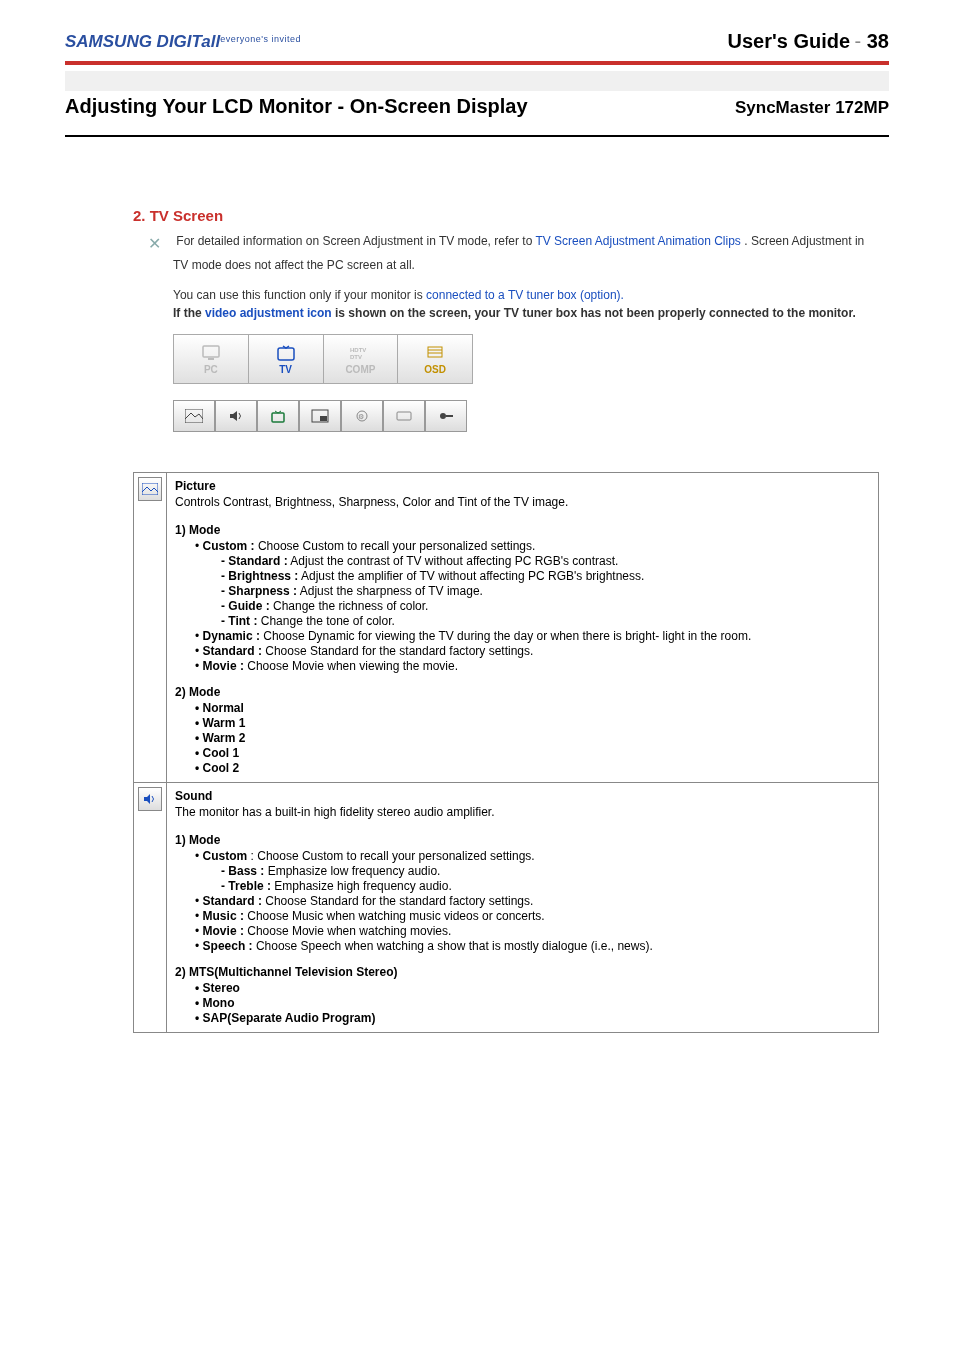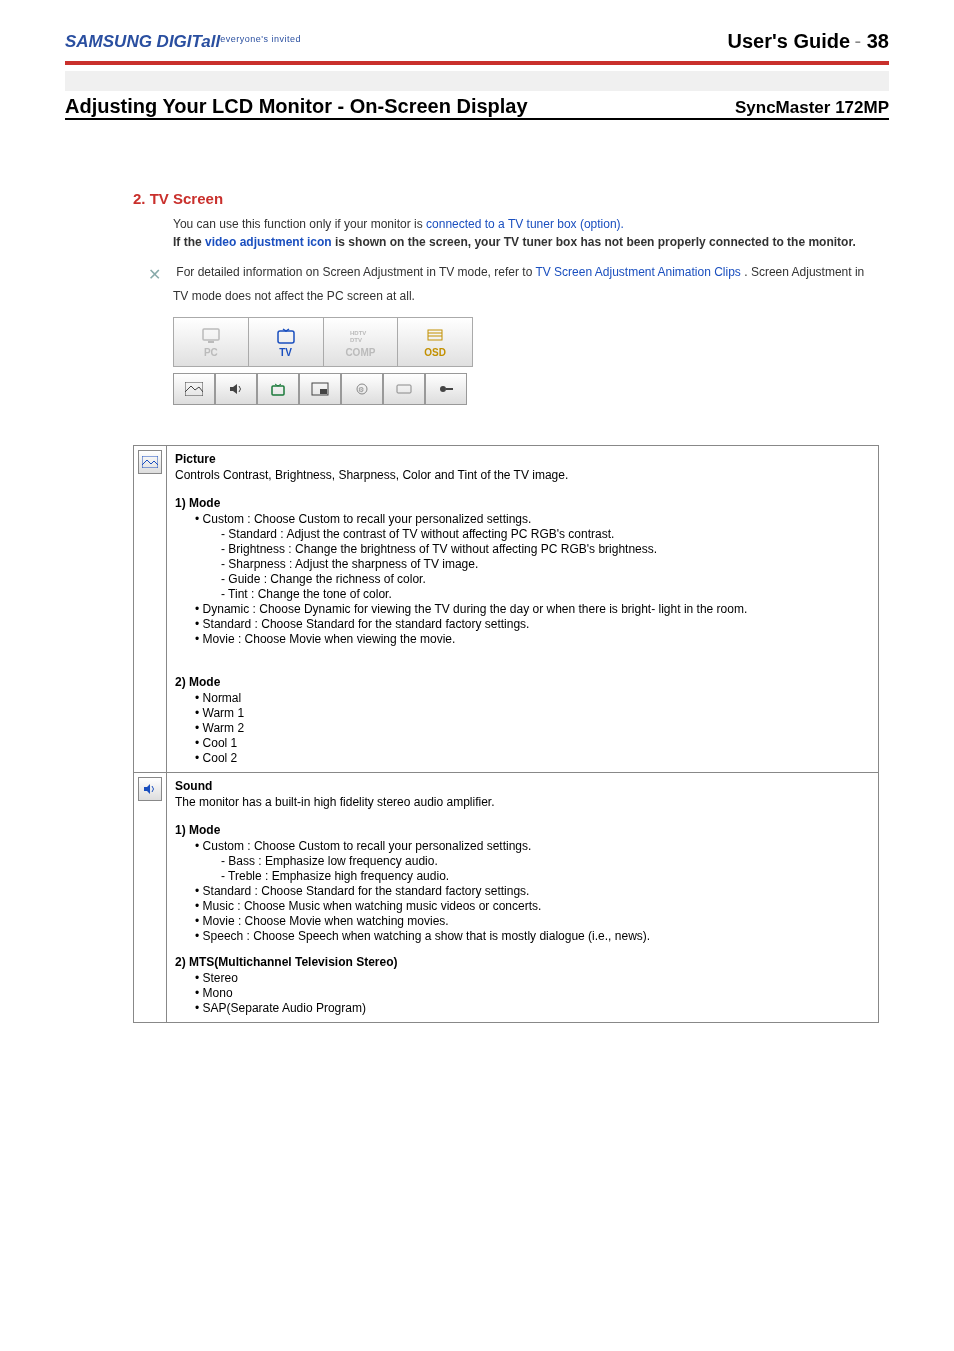--- a/index.html
+++ b/index.html
@@ -25,21 +25,21 @@
     .logo-sub { font-size: 9px; color: #2a4fa0; letter-spacing: 0.5px; margin-top: 2px; }
     .guide-title { font-weight: bold; font-size: 20px; color: #000; }
     .guide-page { font-weight: normal; color: #888; }
     .red-bar { height: 4px; background: #c9302c; margin-bottom: 6px; }
     .gray-bar { height: 20px; background: #f0f0f0; margin-bottom: 4px; }
     .title-row {
       display: flex;
       justify-content: space-between;
       align-items: baseline;
       border-bottom: 2px solid #000;
-      padding-bottom: 0;
+      padding-bottom: 17px;
       margin-bottom: 70px;
     }
     .page-title { font-size: 20px; font-weight: bold; color: #000; }
     .model { font-size: 17px; font-weight: bold; color: #000; }
     .content { margin-left: 68px; margin-right: 10px;}
     .section-heading { font-size: 15px; font-weight: bold; color: #c9302c; margin-bottom: 8px; }
     .info-block { font-size: 12px; color: #333; line-height: 1.5; margin-bottom: 12px; padding-left: 40px; }
     .info-icon {
       display: inline-block;
       width: 20px;
@@ -48,21 +48,21 @@
       margin-right: 5px;
       color: #8aa;
       font-size: 16px;
     }
     .link-blue { color: #1a4fbf; }
     .bold { font-weight: bold; }
     .input-tabs {
       margin-left: 40px;
       border: 1px solid #aaa;
       width: 300px;
-      margin-bottom: 6px;
+      margin-bottom: 16px;
     }
     .tabs-row { display: flex; height: 48px; }
     .tab {
       flex: 1;
       border-right: 1px solid #aaa;
       display: flex;
       flex-direction: column;
       align-items: center;
       justify-content: center;
       font-size: 10px;
@@ -116,21 +116,21 @@
       align-items: center;
       justify-content: center;
       font-size: 14px;
     }
     .cell-title { font-weight: bold; }
     .cell-desc { margin-bottom: 10px; margin-top: 2px; }
     .sub-heading { font-weight: bold; margin-top: 14px; }
     .bullet-list { margin-left: 20px; margin-top: 2px; }
     .bullet-list .item { margin: 1px 0; }
     .sub-list { margin-left: 26px; }
-    .label-b { font-weight: normal; }
+    .label-b { font-weight: bold; }
   </style>
 </head>
 <body>
 
 <div class="page">
   <div class="header-row">
     <div class="logo">
       <span class="logo-main">SAMSUNG DIGITall</span>
       <span class="logo-sub">everyone's invited</span>
     </div>
@@ -144,32 +144,32 @@
   <div class="gray-bar"></div>
   <div class="title-row">
     <span class="page-title">Adjusting Your LCD Monitor - On-Screen Display</span>
     <span class="model">SyncMaster 172MP</span>
   </div>
 
   <div class="content">
     <div class="section-heading">2. TV Screen</div>
 
     <div class="info-block">
+      <span class="info-icon">✕</span>
+      <span>For detailed information on Screen Adjustment in TV mode, refer to </span>
+      <span class="link-blue">TV Screen Adjustment Animation Clips</span>
+      <span>. Screen Adjustment in TV mode does not affect the PC screen at all.</span>
+    </div>
+
+    <div class="info-block">
       <span>You can use this function only if your monitor is </span>
       <span class="link-blue">connected to a TV tuner box (option).</span><br>
       <span class="bold">If the </span>
       <span class="bold link-blue">video adjustment icon</span>
       <span class="bold"> is shown on the screen, your TV tuner box has not been properly connected to the monitor.</span>
-    </div>
-
-    <div class="info-block">
-      <span class="info-icon">✕</span>
-      <span>For detailed information on Screen Adjustment in TV mode, refer to </span>
-      <span class="link-blue">TV Screen Adjustment Animation Clips</span>
-      <span>. Screen Adjustment in TV mode does not affect the PC screen at all.</span>
     </div>
 
     <div class="input-tabs">
       <div class="tabs-row">
         <div class="tab dim">
           <span class="tab-icon">
             <svg width="20" height="16">
                 <rect x="2" y="1" width="16" height="11" rx="1" fill="none" stroke="#bbb" stroke-width="1.5"></rect>
                 <rect x="7" y="13" width="6" height="2" fill="#bbb"></rect>
               </svg>
@@ -264,31 +264,31 @@
         </td>
         <td>
           <div class="cell-title">Picture</div>
           <div class="cell-desc">Controls Contrast, Brightness, Sharpness, Color and Tint of the TV image.</div>
 
           <div class="sub-heading">1) Mode</div>
           <div class="bullet-list">
             <div class="item">• <span class="label-b">Custom :</span><span> Choose Custom to recall your personalized settings.</span></div>
             <div class="sub-list">
               <div class="item"><span class="label-b">- Standard :</span><span> Adjust the contrast of TV without affecting PC RGB's contrast.</span></div>
-              <div class="item"><span class="label-b">- Brightness :</span><span> Change the brightness of TV without affecting PC RGB's brightness.</span></div>
+              <div class="item"><span class="label-b">- Brightness :</span><span> Adjust the amplifier of TV without affecting PC RGB's brightness.</span></div>
               <div class="item"><span class="label-b">- Sharpness :</span><span> Adjust the sharpness of TV image.</span></div>
               <div class="item"><span class="label-b">- Guide :</span><span> Change the richness of color.</span></div>
               <div class="item"><span class="label-b">- Tint :</span><span> Change the tone of color.</span></div>
             </div>
             <div class="item">• <span class="label-b">Dynamic :</span><span> Choose Dynamic for viewing the TV during the day or when there is bright- light in the room.</span></div>
             <div class="item">• <span class="label-b">Standard :</span><span> Choose Standard for the standard factory settings.</span></div>
             <div class="item">• <span class="label-b">Movie :</span><span> Choose Movie when viewing the movie.</span></div>
           </div>
 
-          <div class="sub-heading" style="margin-top:29px;">2) Mode</div>
+          <div class="sub-heading" style="margin-top:12px;">2) Mode</div>
           <div class="bullet-list">
             <div class="item label-b">• Normal</div>
             <div class="item label-b">• Warm 1</div>
             <div class="item label-b">• Warm 2</div>
             <div class="item label-b">• Cool 1</div>
             <div class="item label-b">• Cool 2</div>
           </div>
         </td>
       </tr>
       <tr>

